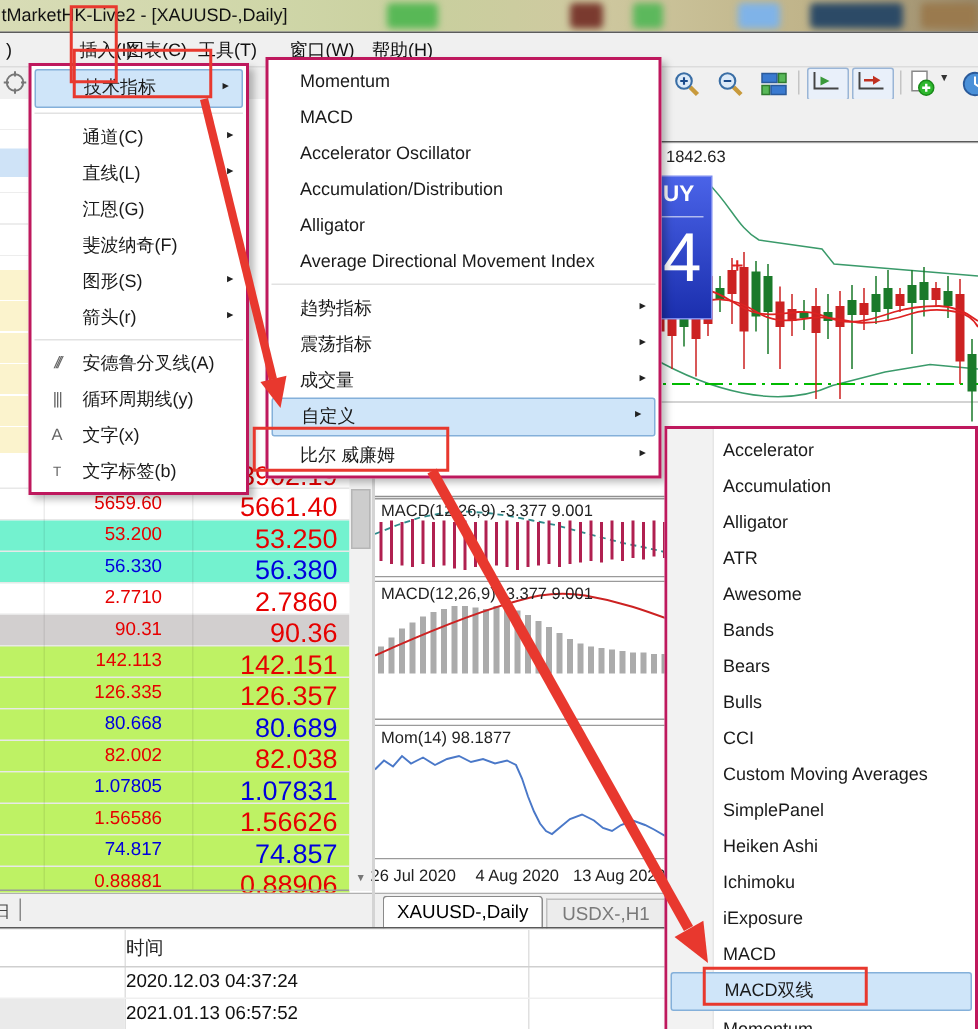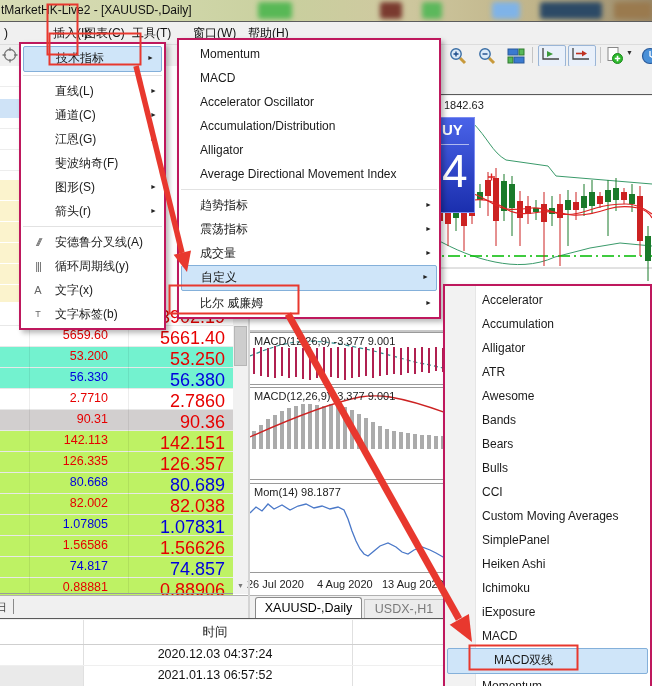--- a/index.html
+++ b/index.html
@@ -36,21 +36,21 @@
   .mi.hl{background:#cfe5f9;border:1px solid #84b0da;border-radius:2px;margin:0 2px;line-height:22px}
   .mi.hl .arr{line-height:22px}
   .msep{height:1px;background:#e2e2e2;margin:3px 2px}
   .gicon{position:absolute;left:5px;top:0;width:24px;text-align:center;color:#666;font-size:11px;line-height:24px}
   
   .plabel{position:absolute;font-size:11px;color:#222;white-space:nowrap;z-index:2}
   .xlab{position:absolute;top:578px;font-size:11px;color:#222;z-index:1}
   
   .tabstrip{position:absolute;top:595px;height:23px;background:#f0f0f0;border-top:1px solid #b0b0b0;box-sizing:border-box}
   
-  .trow-text{position:absolute;left:84px;width:262px;text-align:center;font-size:12.5px;color:#111}
+  .trow-text{position:absolute;left:84px;width:262px;text-align:left;font-size:12.5px;color:#111}
   svg{display:block}
 </style>
 </head>
 <body>
 
 <div class="abs" id="titlebar">
   <div class="blob" style="left:258px;width:34px;background:#58b856"></div>
   <div class="blob" style="left:380px;width:22px;background:#7a3a2f"></div>
   <div class="blob" style="left:422px;width:20px;background:#5cb85c"></div>
   <div class="blob" style="left:492px;width:28px;background:#7fb3e8"></div>
@@ -268,25 +268,25 @@
   </div>
 </div>
 
 <div class="menu" style="left:19px;top:42px;width:147px">
   <div class="mi hl">
     <span class="lbl" style="left:32px">技术指标</span>
     <span class="arr">►</span>
   </div>
   <div class="msep"></div>
   <div class="mi">
+    <span class="lbl">通道(C)</span>
+    <span class="arr">►</span>
+  </div>
+  <div class="mi">
     <span class="lbl">直线(L)</span>
-    <span class="arr">►</span>
-  </div>
-  <div class="mi">
-    <span class="lbl">通道(C)</span>
     <span class="arr">►</span>
   </div>
   <div class="mi">
     <span class="lbl">江恩(G)</span>
     <span class="arr">►</span>
   </div>
   <div class="mi">
     <span class="lbl">斐波纳奇(F)</span>
   </div>
   <div class="mi">
@@ -399,21 +399,21 @@
   <div class="mi mi3">
       <span class="lbl">Ichimoku</span>
     </div>
   <div class="mi mi3">
       <span class="lbl">iExposure</span>
     </div>
   <div class="mi mi3">
       <span class="lbl">MACD</span>
     </div>
   <div class="mi mi3 hl">
-      <span class="lbl" style="left:46px">MACD双线</span>
+      <span class="lbl" style="left:35px">MACD双线</span>
     </div>
   <div class="mi mi3">
       <span class="lbl">Momentum</span>
     </div>
 </div>
 
 <svg class="abs" style="left:0;top:0;z-index:50;pointer-events:none" width="652" height="686">
   <rect x="47.5" y="4.5" width="30" height="50" fill="none" stroke="#e8382e" stroke-width="2"></rect>
   <rect x="49.5" y="33.5" width="91" height="31" fill="none" stroke="#e8382e" stroke-width="2"></rect>
   <rect x="169.5" y="285.5" width="129" height="28" fill="none" stroke="#e8382e" stroke-width="2"></rect>

